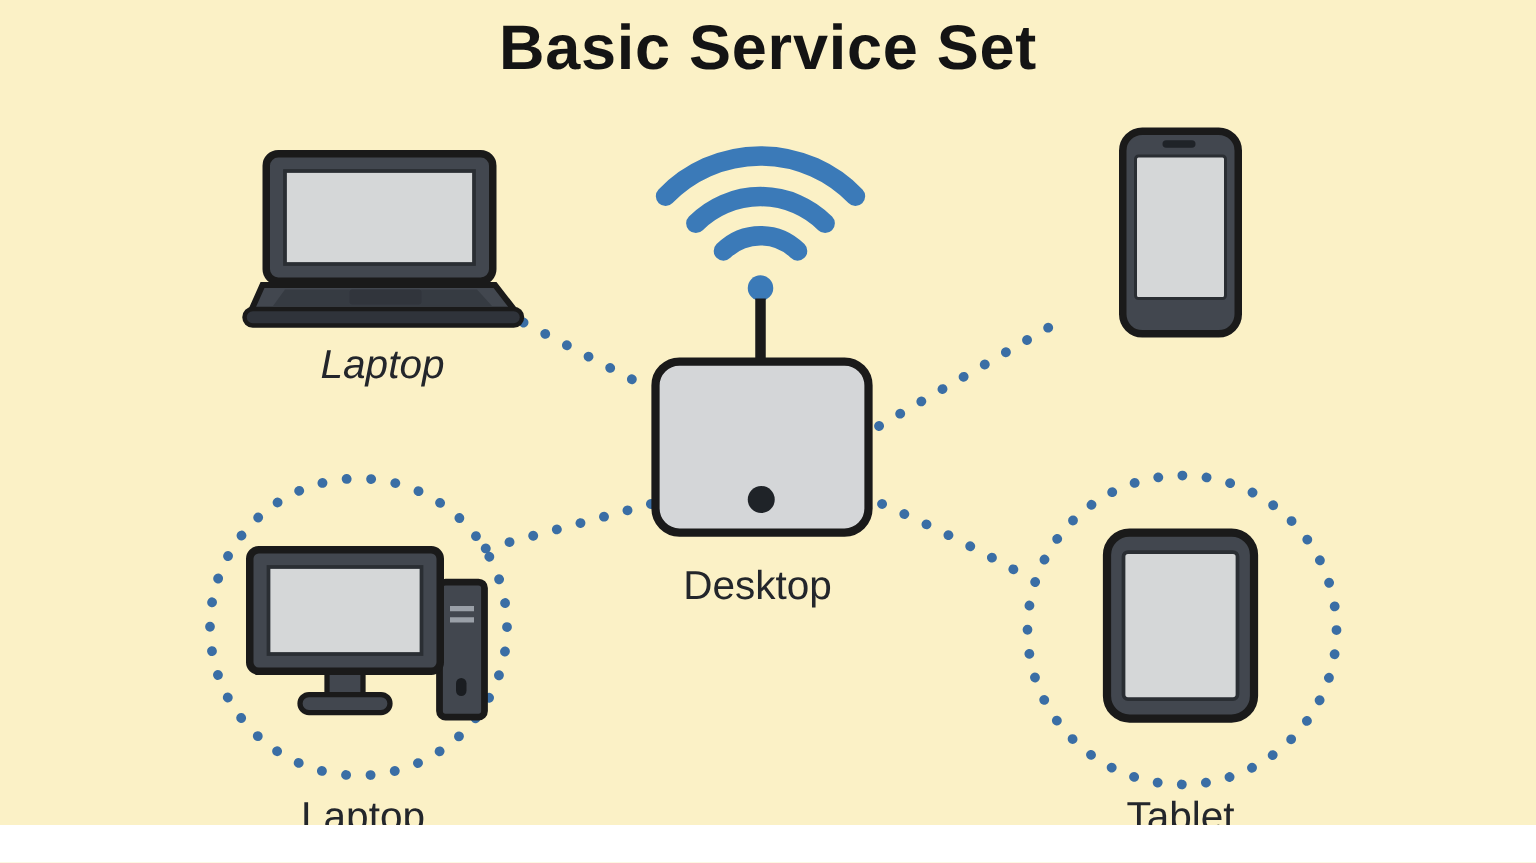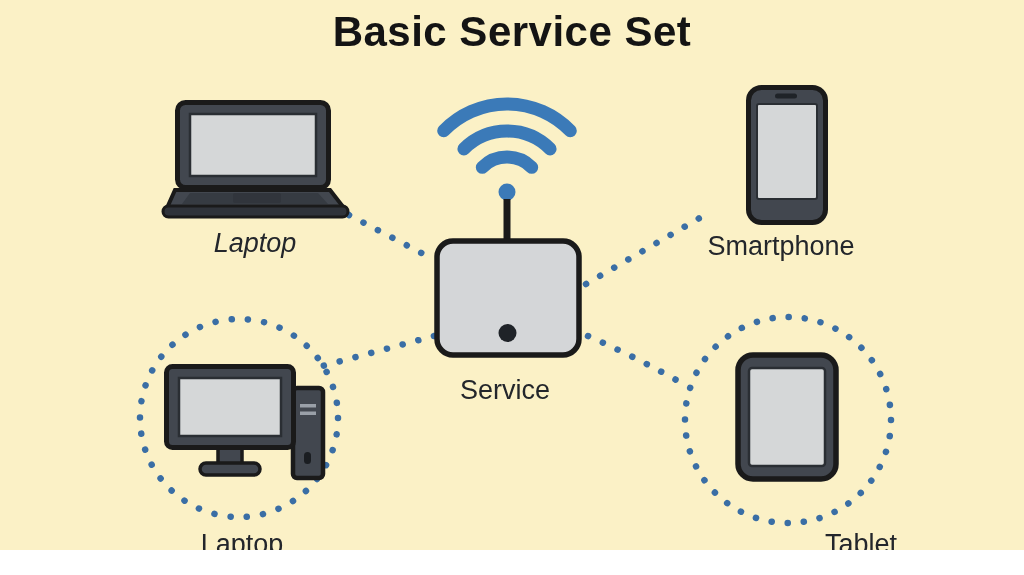--- a/index.html
+++ b/index.html
@@ -87,20 +87,19 @@
       <path d="M40.9,55.9 A61,61 0 0 1 127.1,55.9"></path>
       <path d="M59.3,74.3 A35,35 0 0 1 108.7,74.3"></path>
     </g>
     <circle cx="84" cy="99" r="8.5" fill="#3B7AB8"></circle>
     <line x1="84" y1="106" x2="84" y2="152" stroke="#1A1A1A" stroke-width="7"></line>
     <rect x="14" y="148" width="142" height="114" rx="16" fill="#D4D6D8" stroke="#1A1A1A" stroke-width="5.5"></rect>
     <circle cx="84.5" cy="240" r="9" fill="#1F2328"></circle>
   </svg>
 
   <div class="device-label" style="left:145px;top:228px;font-style:italic;">Laptop</div>
-  <div class="device-label" style="left:671px;top:231px;">Smartphone</div>
   <div class="device-label" style="left:132px;top:529px;">Laptop</div>
-  <div class="device-label" style="left:677px;top:529px;text-align:right;">Tablet</div>
+  <div class="device-label" style="left:677px;top:529px;">Tablet</div>
   <div class="ap-label" style="left:395px;top:374px;">
-    <div>Service</div>
+    <div>Desktop</div>
   </div>
 
 </div>
 
 </body></html>

